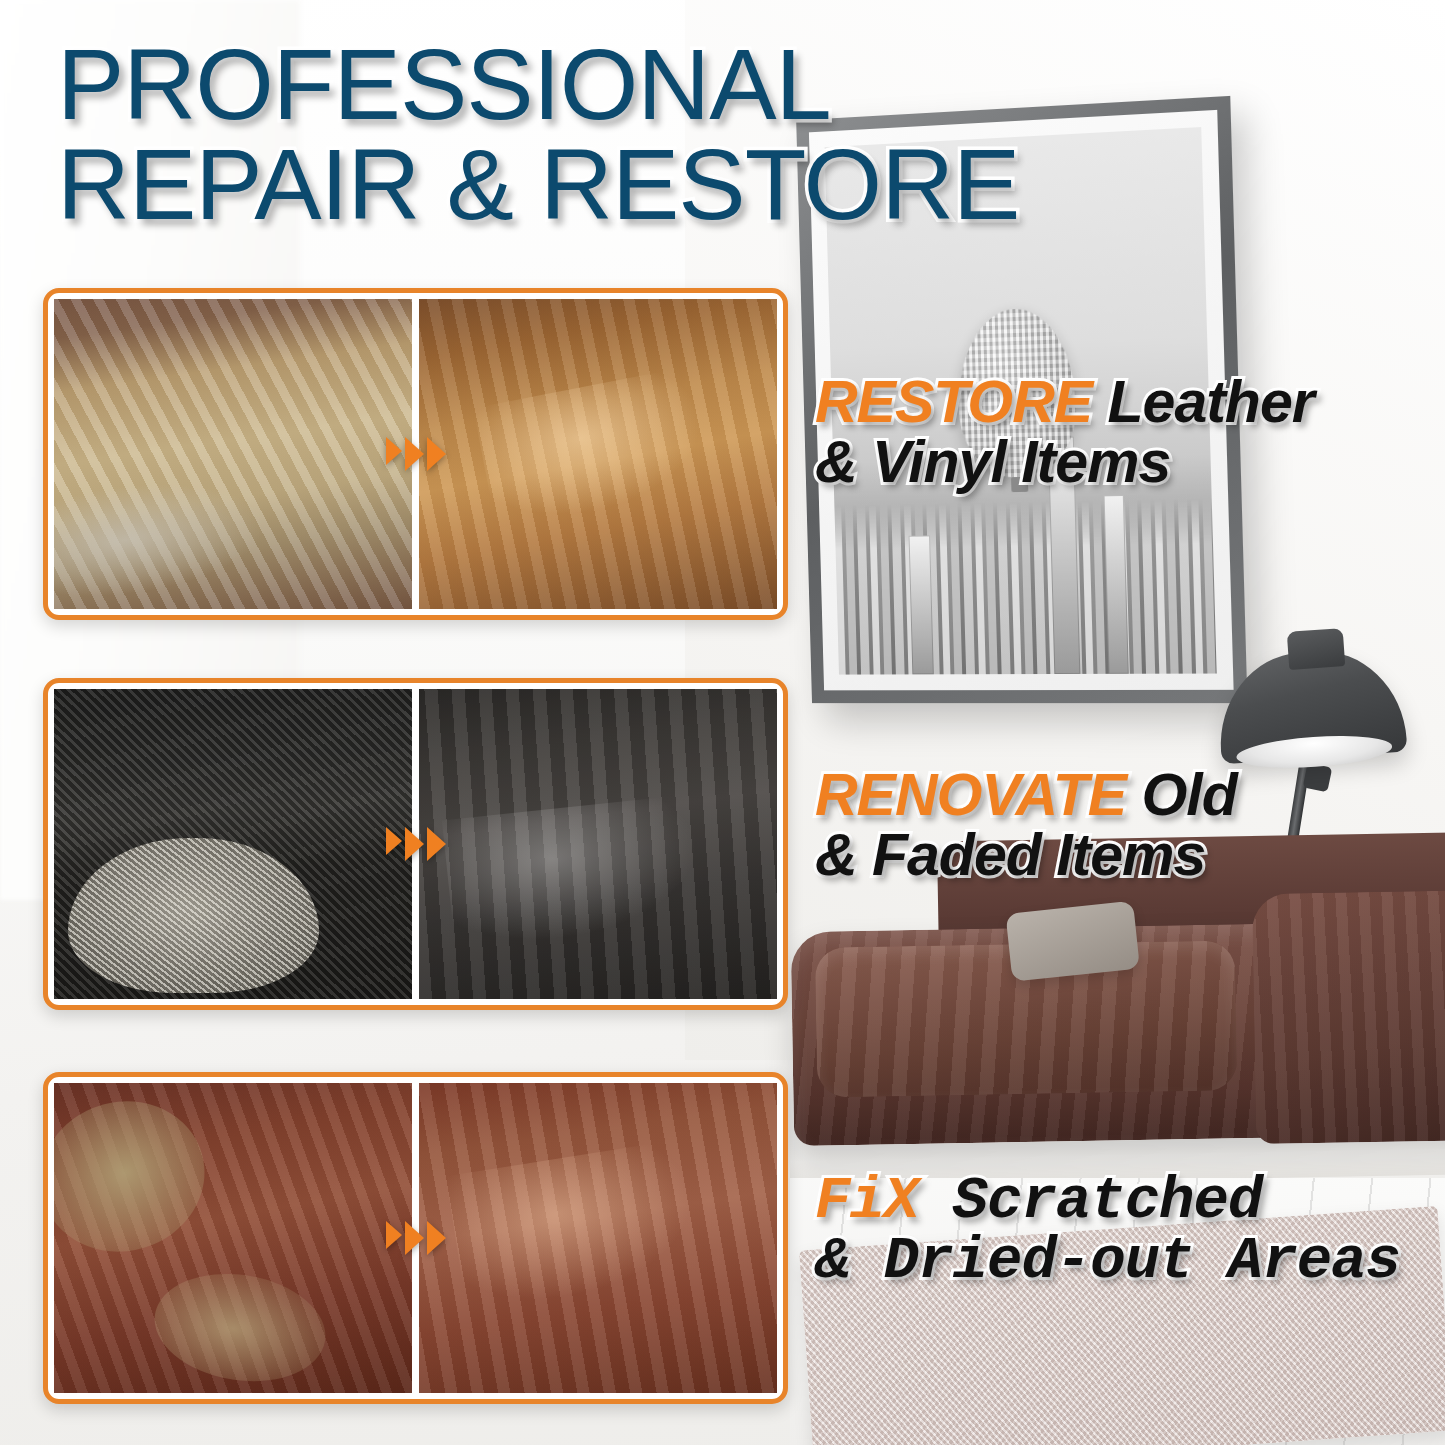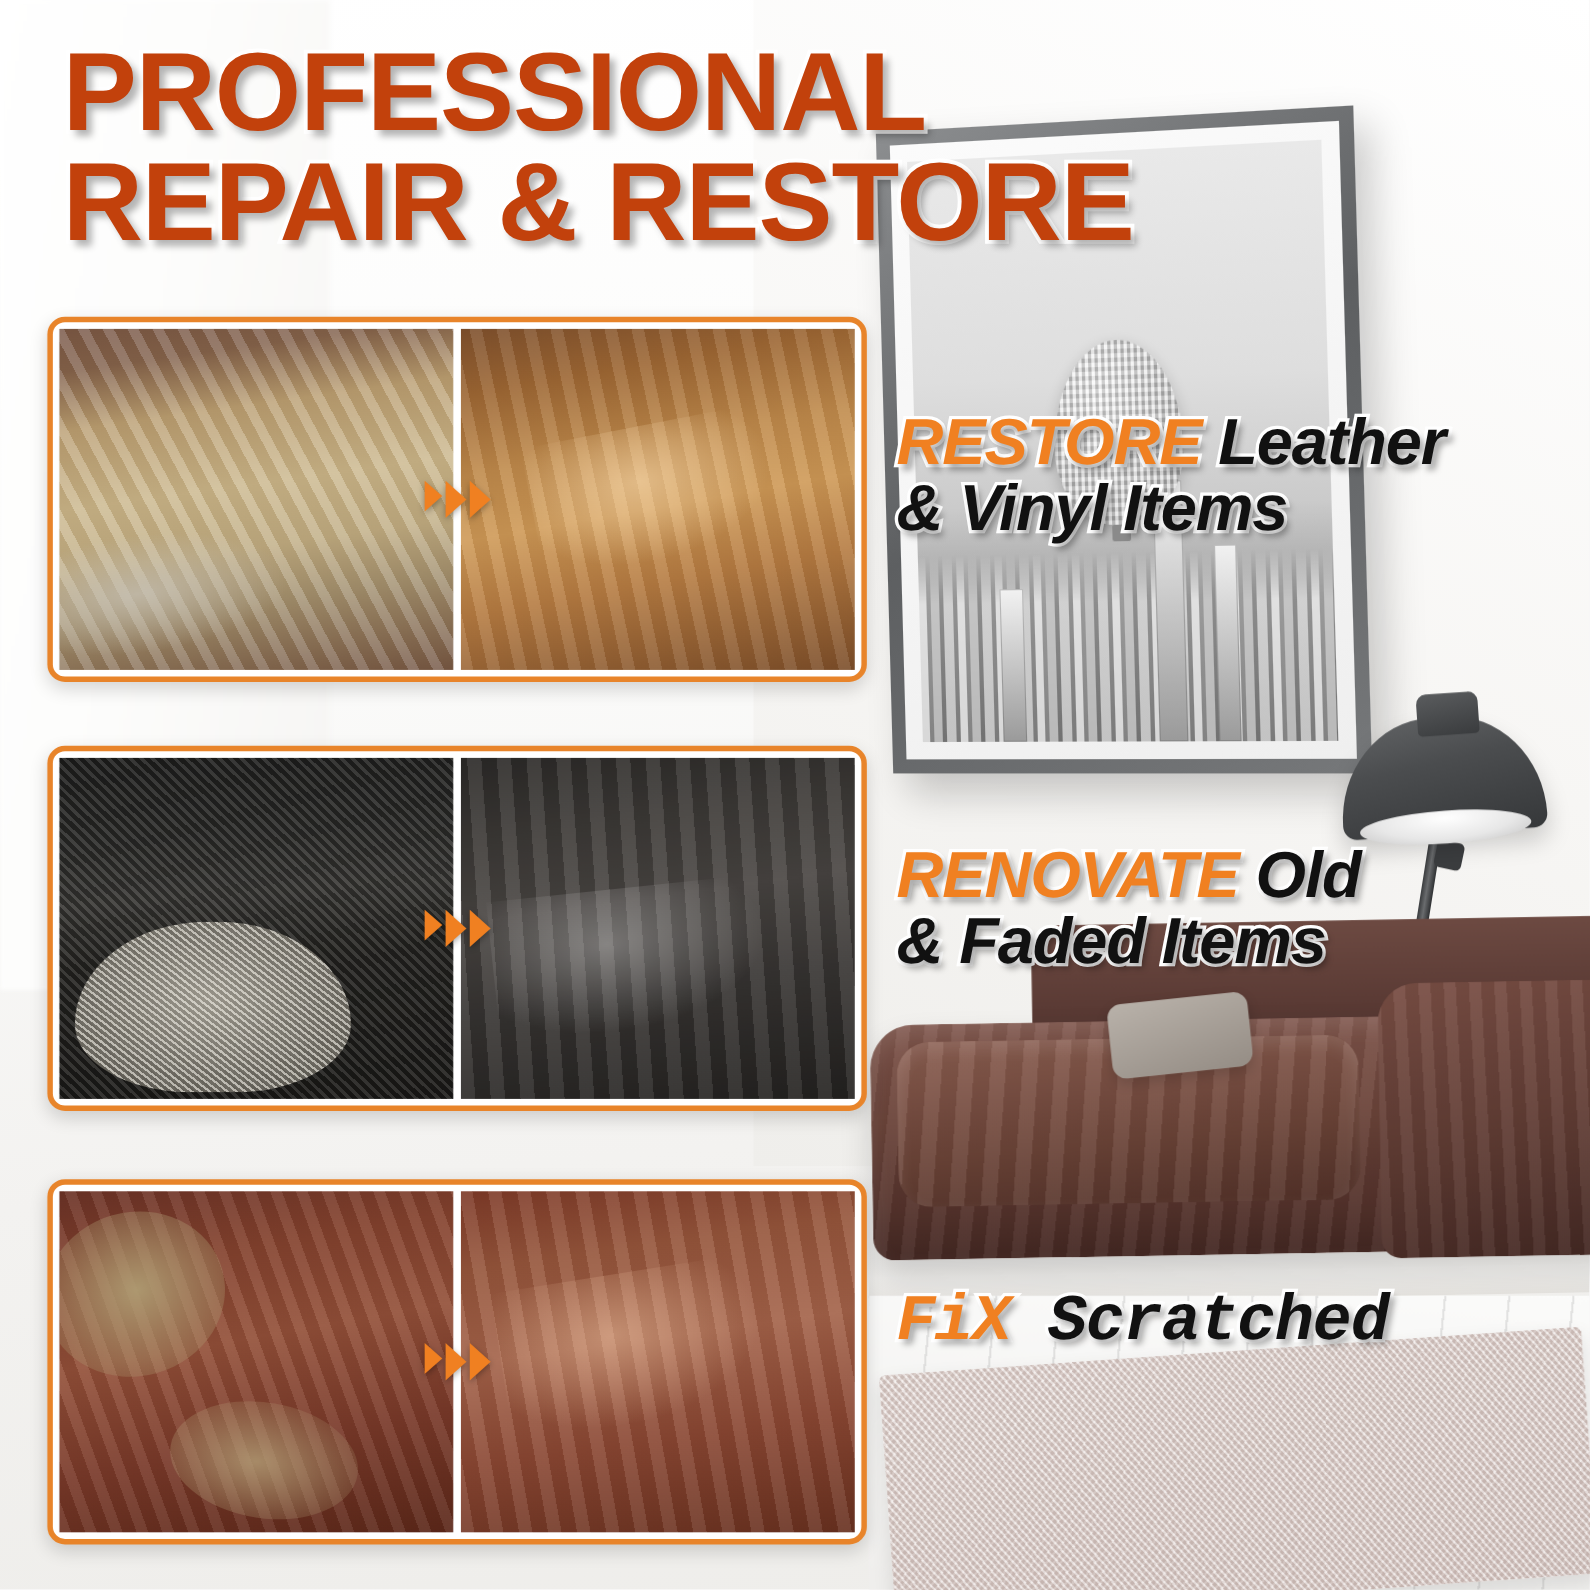--- a/index.html
+++ b/index.html
@@ -175,23 +175,23 @@
       repeating-linear-gradient(-48deg,rgba(255,255,255,.30) 0 2px,rgba(172,154,150,.30) 2px 5px),
       linear-gradient(170deg,#e6dad6,#d8c8c4);
     transform:rotate(-4deg);
     border-radius:6px;
     box-shadow:0 8px 18px rgba(0,0,0,.10);
   }
 
   
   .headline {
     position:absolute; left:57px; top:34px; width:1120px;
-    font-weight:bold; font-size:101px; line-height:.99;
+    font-weight:normal; font-size:101px; line-height:.99;
     letter-spacing:-1px;
-    color:#c2410c;
+    color:#0c4a6e;
     -webkit-text-stroke:7px #ffffff;
     paint-order:stroke fill;
     text-shadow:5px 6px 7px rgba(0,0,0,.30);
     white-space:pre-line;
   }
 
   
   .ba-panel {
     position:absolute;
     border:5px solid #e8842a;
@@ -391,15 +391,16 @@
     <span class="l2">&amp; Vinyl Items</span>
   </div>
 
   <div class="feature" style="top:765px;">
     <span class="kw">RENOVATE</span><span> Old</span>
     <span class="l2">&amp; Faded Items</span>
   </div>
 
   <div class="feature" style="top:1172px;font-family:Liberation Mono, monospace;">
     <span class="kw">FiX</span><span> Scratched</span>
+    <span class="l2">&amp; Dried-out Areas</span>
   </div>
 
 </div>
 
 </body></html>

